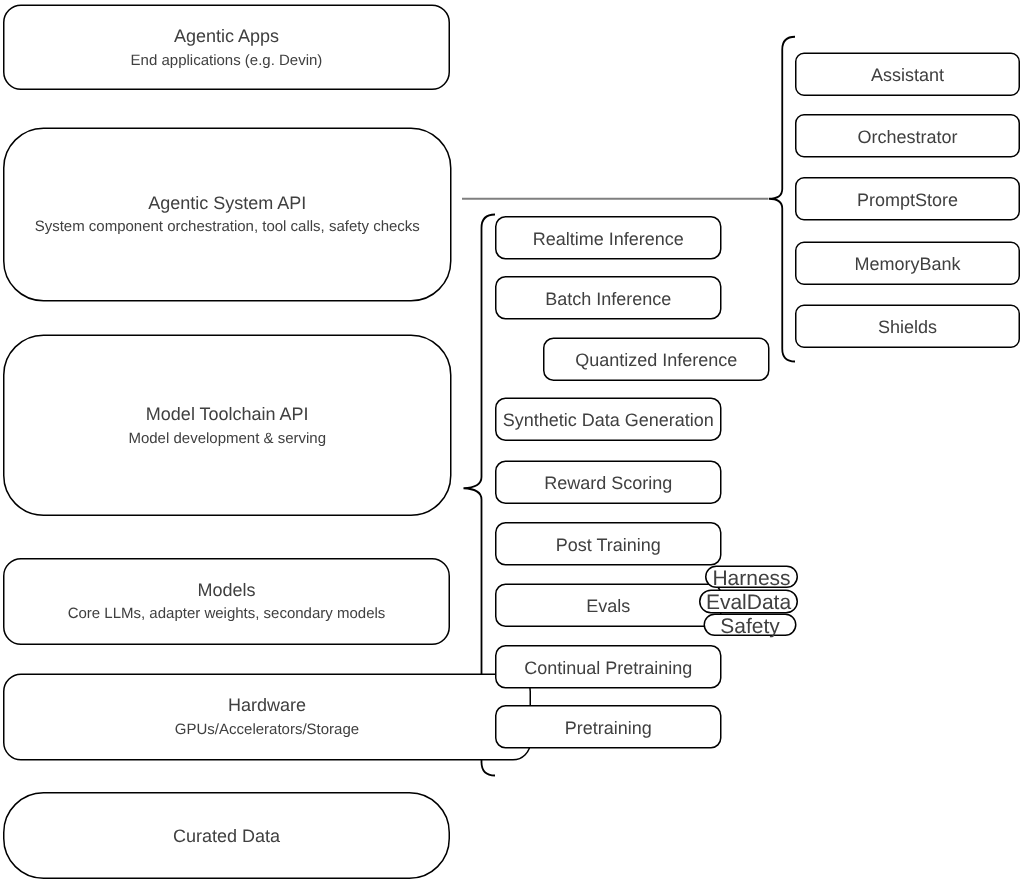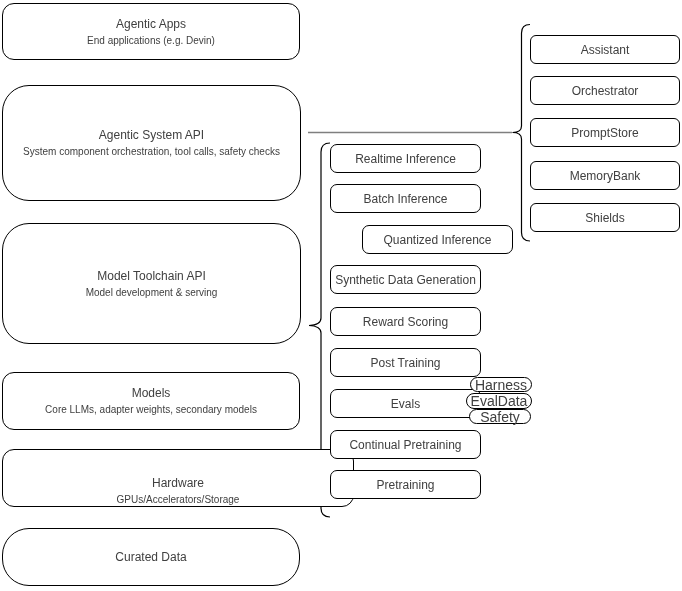--- a/index.html
+++ b/index.html
@@ -49,21 +49,21 @@
   <div class="box stack" style="left:2px;top:372px;width:298px;height:58px;">
     <div class="title">Models</div>
     <div class="sub">Core LLMs, adapter weights, secondary models</div>
   </div>
 
   <div class="box stack bigr" style="left:2px;top:223px;width:299px;height:121px;">
     <div class="title">Model Toolchain API</div>
     <div class="sub">Model development &amp; serving</div>
   </div>
 
-  <div class="box stack" style="left:2px;top:449px;width:352px;height:58px;justify-content:flex-end;">
+  <div class="box stack" style="left:2px;top:449px;width:352px;height:58px;">
     <div class="title">Hardware</div>
     <div class="sub">GPUs/Accelerators/Storage</div>
   </div>
 
   <div class="box stack" style="left:2px;top:528px;width:298px;height:58px;border-radius:27px;">
     <div class="title">Curated Data</div>
   </div>
 
   <div class="box node" style="left:330px;top:144px;width:151px;height:29px;text-align:right;">Realtime Inference</div>
   <div class="box node" style="left:330px;top:184px;width:151px;height:29px;">Batch Inference</div>

